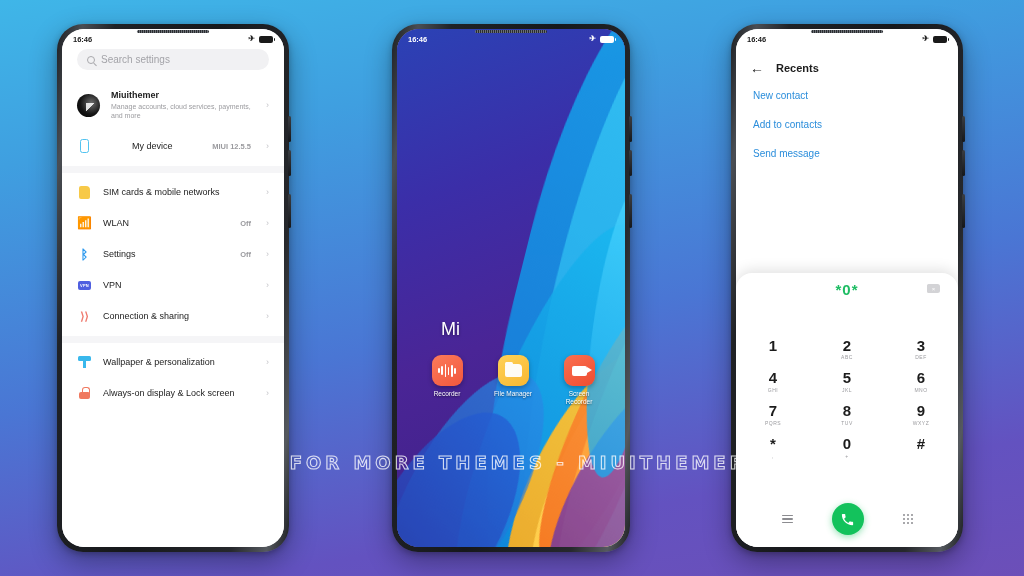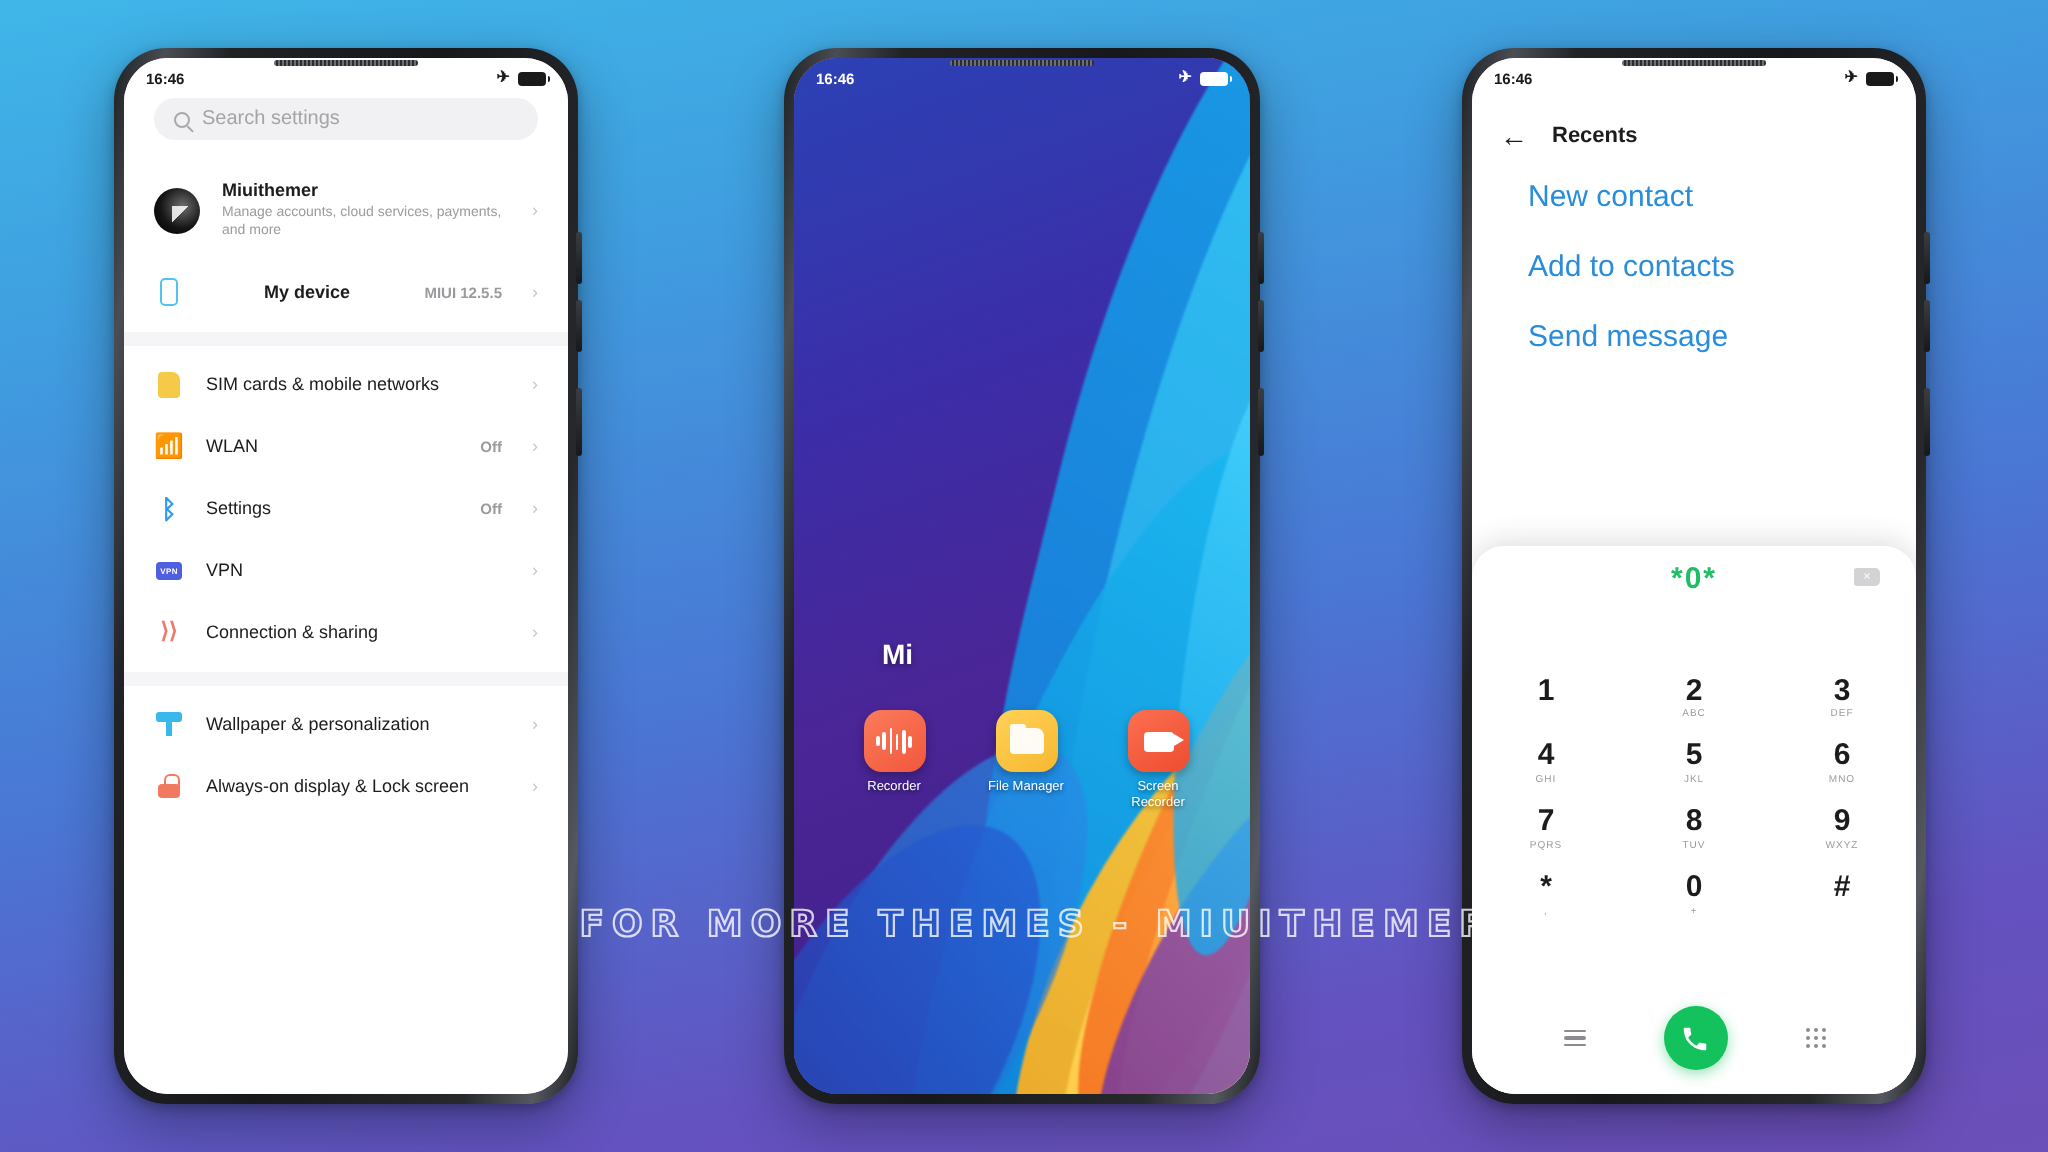--- a/index.html
+++ b/index.html
@@ -80,21 +80,21 @@
     content:''; position:absolute; left:40%; top:38%; width:9px; height:9px;
     background:linear-gradient(135deg,#fff 0 45%,transparent 45%); opacity:.85;
   }
   .acct-txt { flex:1; min-width:0; }
   .acct-name { font-size:9px; font-weight:bold; color:#1c1c1c; margin-bottom:2px; }
   .acct-sub { font-size:7px; color:#9b9b9f; line-height:1.35; }
 
   .row { display:flex; align-items:center; padding:8px 15px; gap:11px; }
   .row-ico { width:15px; height:15px; flex:none; display:flex; align-items:center; justify-content:center; }
   .row-lab { flex:1; font-size:9px; color:#1c1c1c; line-height:1.3; }
-  .row-lab.bold { font-weight:bold;padding-left:29px; }
+  .row-lab.bold { font-weight:normal;padding-left:29px; }
   .row-val { font-size:7.5px; color:#9b9b9f; margin-right:4px;font-weight:bold; }
   .chev { color:#c6c6ca; font-size:9px; line-height:1; flex:none; }
   .divider { height:7px; background:#f5f5f7; margin:4px 0; }
 
   
   .ic-phone { width:9px; height:14px; border:1.4px solid #52c3f0; border-radius:2.5px; }
   .ic-sim { width:11px; height:13px; background:#f7c948; border-radius:2px 4px 2px 2px; }
   .ic-wifi { color:#3fc6ef; font-size:12px; line-height:1; }
   .ic-bt { color:#2f9aee; font-size:13px; line-height:1; font-weight:bold; }
   .ic-vpn {
@@ -107,41 +107,41 @@
   .ic-wall::before { content:''; position:absolute; top:0; left:0; width:13px; height:5px; background:#39b8ec; border-radius:1.5px; }
   .ic-wall::after { content:''; position:absolute; top:5px; left:5px; width:3px; height:7px; background:#39b8ec; }
   .ic-lock { width:11px; height:12px; position:relative; }
   .ic-lock::before { content:''; position:absolute; bottom:0; left:0; width:11px; height:7.5px; background:#f0795f; border-radius:2px; }
   .ic-lock::after { content:''; position:absolute; top:0; left:2.5px; width:6px; height:6px; border:1.6px solid #f0795f; border-bottom:none; border-radius:3px 3px 0 0; }
 
   
   .wall { position:absolute; inset:0; overflow:hidden; background:#2a1f8e; }
   .wall .g0 { position:absolute; inset:0; background:linear-gradient(160deg,#2b42b5 0%,#3b2ea8 30%,#4a2596 58%,#3d1f84 100%); }
   .rib { position:absolute; border-radius:50%; filter:blur(0.4px); }
-  .mi-label { position:absolute; left:44px; top:290px; color:#fff; font-size:14px; font-weight:700; text-shadow:0 1px 3px rgba(0,0,0,.4); z-index:5; }
+  .mi-label { position:absolute; left:44px; top:290px; color:#fff; font-size:18px; font-weight:400; text-shadow:0 1px 3px rgba(0,0,0,.4); z-index:5; }
   .apps { position:absolute; left:28px; top:326px; display:flex; gap:22px; z-index:6; }
   .app { width:44px; text-align:center; }
   .app-ico { width:31px; height:31px; border-radius:9px; margin:0 auto 4px; display:flex; align-items:center; justify-content:center; box-shadow:0 2px 5px rgba(0,0,0,.28); }
   .app-ico.rec { background:linear-gradient(145deg,#fb7b5a,#f2573d); }
   .app-ico.fil { background:linear-gradient(145deg,#ffd257,#f7b731); position:relative; }
   .app-ico.scr { background:linear-gradient(145deg,#fb7050,#ee4c30); }
   .app-lab { font-size:6.5px; color:#fff; line-height:1.3; text-shadow:0 1px 2px rgba(0,0,0,.55); }
   .wave { display:flex; align-items:center; gap:1.6px; height:13px; }
   .wave i { display:block; width:1.7px; background:#fff; border-radius:1px; }
   .folder { width:17px; height:13px; background:#fff; border-radius:1.5px 4px 2px 2px; position:relative; opacity:.95; }
   .folder::before { content:''; position:absolute; top:-2.5px; left:0; width:8px; height:3px; background:#fff; border-radius:1.5px 1.5px 0 0; }
   .cam { width:15px; height:10px; background:#fff; border-radius:2px; position:relative; }
   .cam::after { content:''; position:absolute; right:-5px; top:1.5px; border-top:3.5px solid transparent; border-bottom:3.5px solid transparent; border-left:5px solid #fff; }
 
   
   .dial-body { position:absolute; inset:0; background:#fff; padding-top:20px; }
   .dial-head { display:flex; align-items:center; padding:12px 14px 6px; }
   .back-arrow { font-size:14px; color:#1c1c1c; line-height:1; width:26px; }
   .dial-title { flex:1; font-size:11px; font-weight:bold; color:#1c1c1c; margin-right:26px; }
-  .dlink { font-size:15px; color:#2a8ddb; padding:9px 28px; }
+  .dlink { font-size:10px; color:#2a8ddb; padding:9px 4px;margin-left:13px; }
 
   .keypad-sheet {
     position:absolute; left:0; right:0; bottom:0; height:274px;
     background:#fff; border-radius:16px 16px 0 0;
     box-shadow:0 -3px 14px rgba(0,0,0,.12);
     display:flex; flex-direction:column;
   }
   .num-disp { display:flex; align-items:center; justify-content:center; position:relative; height:32px; }
   .num-txt { font-size:15px; font-weight:bold; color:#1fbd64; letter-spacing:1px; }
   .bksp { position:absolute; right:18px; top:11px; width:13px; height:9px; background:#d3d3d6; border-radius:1.5px 2.5px 2.5px 1.5px; display:flex; align-items:center; justify-content:center; color:#fff; font-size:6px; }

